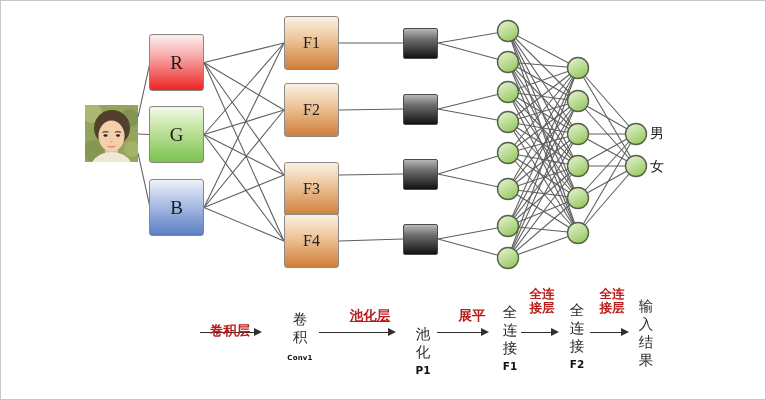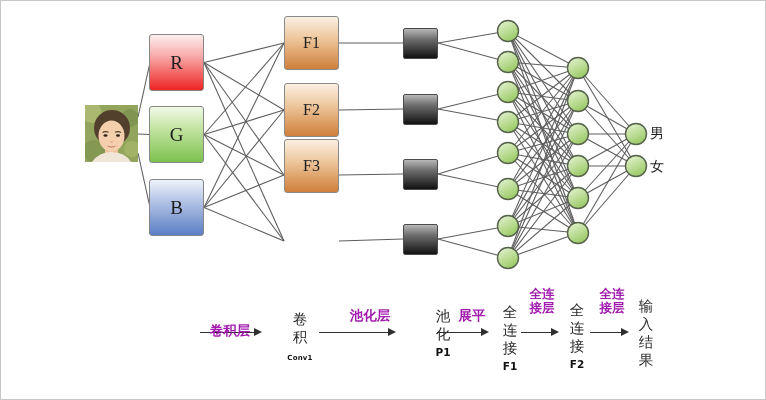--- a/index.html
+++ b/index.html
@@ -19,21 +19,21 @@
   .chan.r{left:148px;top:33px;background:linear-gradient(180deg,#fdeeee 0%,#f8b0b0 35%,#ee2424 100%);}
   .chan.g{left:148px;top:105px;background:linear-gradient(180deg,#f2fae9 0%,#c8e6a8 35%,#7cc24e 100%);}
   .chan.b{left:148px;top:178px;background:linear-gradient(180deg,#eef2fa 0%,#b9c8e8 35%,#5b7ec5 100%);}
   .filt{
     position:absolute;left:283px;width:55px;height:54px;box-sizing:border-box;
     border:1.5px solid #8a8a8a;border-radius:3px;
     display:flex;align-items:center;justify-content:center;
     background:linear-gradient(180deg,#fbf0e3 0%,#eec89e 40%,#cf7f3a 100%);
     font-family:"Liberation Serif","DejaVu Serif",serif;font-size:16px;color:#222;
   }
-  .filt.f1{top:15px;} .filt.f2{top:82px;} .filt.f3{top:138px;justify-content:center;} .filt.f4{top:213px;}
+  .filt.f1{top:15px;} .filt.f2{top:82px;} .filt.f3{top:161px;justify-content:center;} .filt.f4{top:213px;}
   .pool{
     position:absolute;left:402px;width:35px;height:31px;box-sizing:border-box;
     border:1px solid #4c4c4c;border-radius:2px;
     background:linear-gradient(180deg,#b8b8b8 0%,#6e6e6e 35%,#121212 100%);
   }
   .pool.p1{top:27px;} .pool.p2{top:93px;} .pool.p3{top:158px;} .pool.p4{top:223px;}
   .photo{position:absolute;left:84px;top:104px;width:53px;height:57px;}
   .outlab{
     position:absolute;font-family:"Liberation Serif","DejaVu Serif",serif;
     font-size:14px;color:#1a1a1a;line-height:15px;
@@ -47,38 +47,38 @@
   .stage .cn{
     width:16px;word-break:break-all;line-height:18px;font-size:14.5px;text-align:center;
     font-family:"Liberation Serif","DejaVu Serif",serif;
   }
   .stage .latin{
     font-family:"DejaVu Sans","Liberation Sans",sans-serif;font-weight:bold;
     font-size:10.5px;margin-top:3px;color:#111;
   }
   .stage.s-conv .latin{font-size:7px;letter-spacing:0.2px;margin-top:8px;}
   .stage.s0{left:154px;top:296px;} .stage.s-conv{left:285px;top:309px;align-items:center;}
-  .stage.s-pool{left:408px;top:306px;margin-left:20px;} .stage.s-fc1{left:495px;top:302px;}
+  .stage.s-pool{left:408px;top:324px;} .stage.s-fc1{left:495px;top:302px;}
   .stage.s-fc2{left:562px;top:300px;} .stage.s-out{left:631px;top:296px;}
   .arrow{position:absolute;height:0;border-top:1.7px solid #2f2f2f;}
   .arrow::after{
     content:"";position:absolute;right:-2px;top:-5.5px;width:0;height:0;
     border-left:8px solid #2f2f2f;border-top:4.5px solid transparent;border-bottom:4.5px solid transparent;
   }
   .arrow.a0{left:199px;top:331px;width:60px;}
   .arrow.a1{left:318px;top:331px;width:75px;}
   .arrow.a2{left:436px;top:331px;width:50px;}
   .arrow.a3{left:520px;top:331px;width:36px;}
   .arrow.a4{left:589px;top:331px;width:37px;}
   .alabel{
-    position:absolute;transform:translateX(-50%);color:#a21caf;font-weight:bold;
+    position:absolute;transform:translateX(-50%);color:#b91c1c;font-weight:bold;
     font-size:13.5px;line-height:14px;white-space:pre-line;text-align:right;
     font-family:"Liberation Serif","DejaVu Serif",serif;
   }
-  .alabel.l0{left:229px;top:323px;} .alabel.l1{left:369px;top:308px;}
+  .alabel.l0{left:229px;top:323px;} .alabel.l1{left:369px;top:308px;text-decoration:underline;}
   .alabel.l2{left:471px;top:308px;}
   .alabel.l3{left:541px;top:286px;font-size:12.5px;}
   .alabel.l4{left:611px;top:286px;font-size:12.5px;}
 </style>
 </head>
 <body>
 
 <div class="frame">
 
   <svg class="netsvg" width="766" height="400">
@@ -230,20 +230,23 @@
 
   <div class="filt f1">
     <span>F1</span>
   </div>
   <div class="filt f2">
     <span>F2</span>
   </div>
   <div class="filt f3">
     <span>F3</span>
   </div>
+  <div class="filt f4">
+    <span>F4</span>
+  </div>
 
   <div class="pool p1"></div>
   <div class="pool p2"></div>
   <div class="pool p3"></div>
   <div class="pool p4"></div>
 
   <div class="outlab male">男</div>
   <div class="outlab female">女</div>
 
   <div class="stage s-conv">

